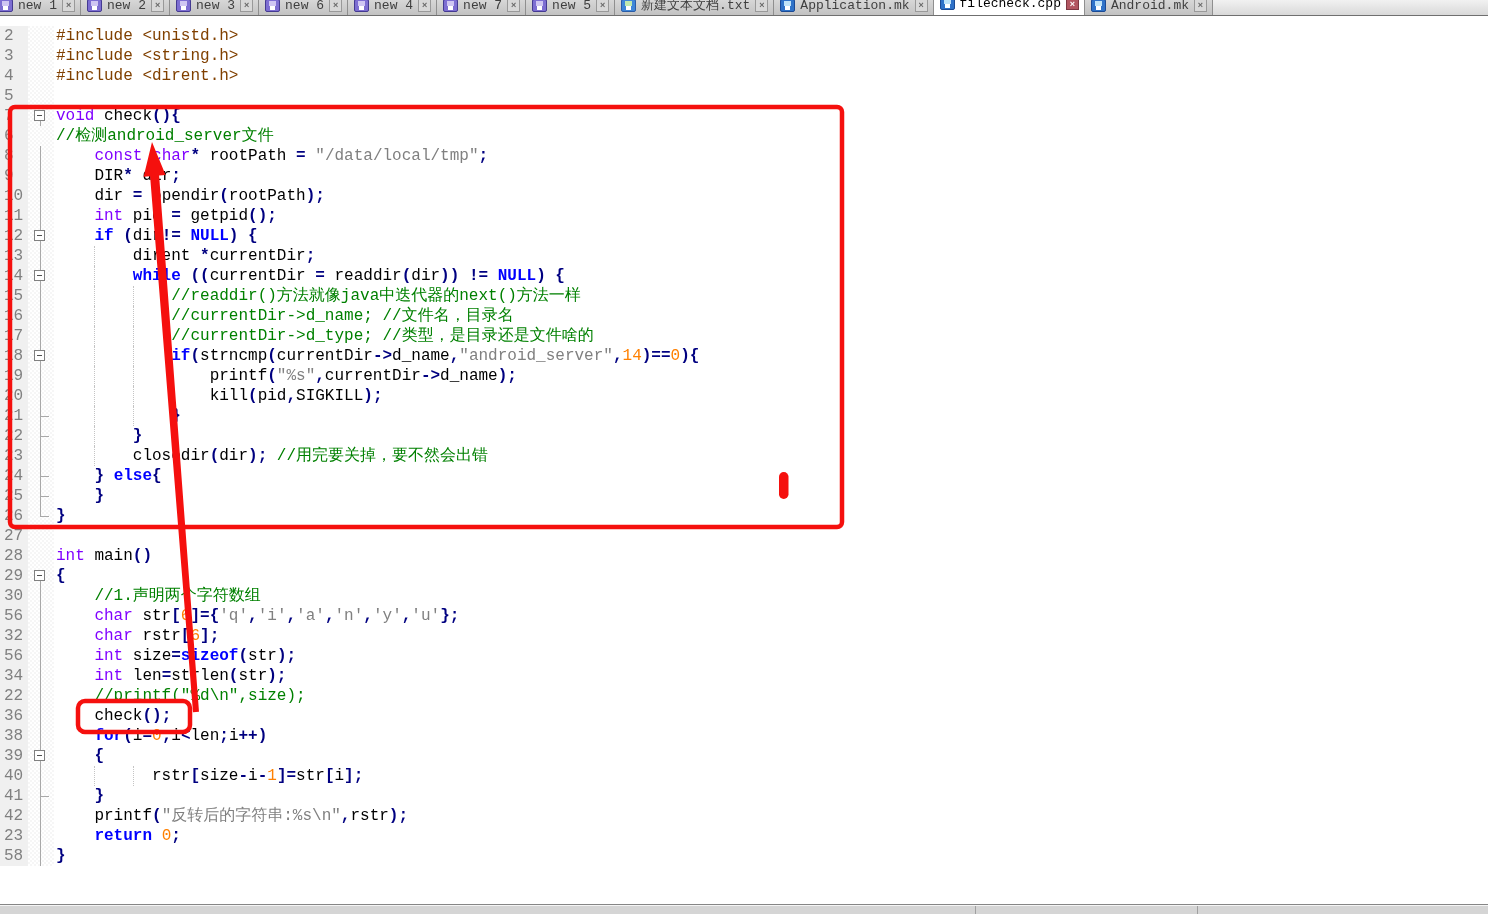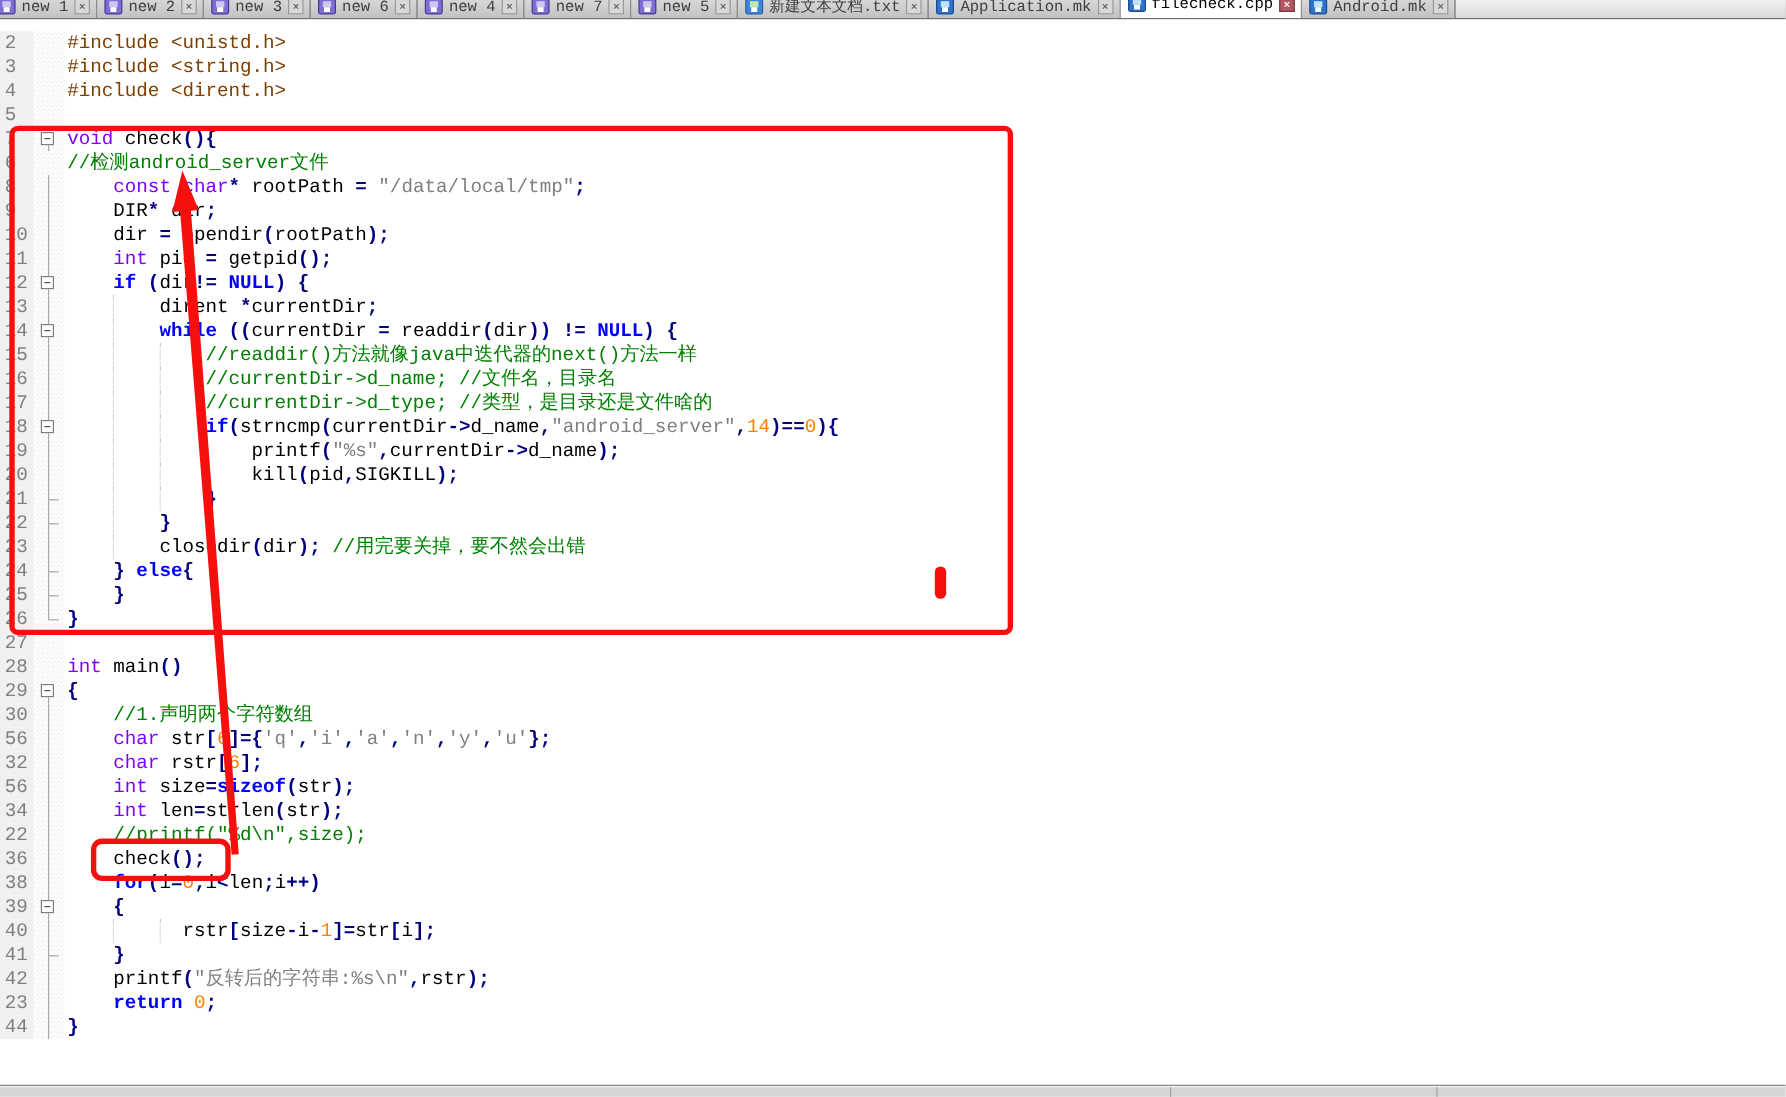--- a/index.html
+++ b/index.html
@@ -432,21 +432,21 @@
           <div class="code-line"><span class="tok-id">    printf</span><span class="tok-op">(</span><span class="tok-str">"反转后的字符串:%s\n"</span><span class="tok-op">,</span><span class="tok-id">rstr</span><span class="tok-op">);</span></div>
         </div>
         <div class="line">
           <div class="gutter-num">23</div>
           <div class="fold-cell">
             <div class="fv" style="top: 0px; bottom: 0px;"></div>
           </div>
           <div class="code-line"><span class="tok-id">    </span><span class="tok-instr">return</span><span class="tok-id"> </span><span class="tok-num">0</span><span class="tok-op">;</span></div>
         </div>
         <div class="line">
-          <div class="gutter-num">44</div>
+          <div class="gutter-num">58</div>
           <div class="fold-cell">
             <div class="fv" style="top: 0px; bottom: 0px;"></div>
           </div>
           <div class="code-line"><span class="tok-op">}</span></div>
         </div>
       </div>
   </div>
 
   <div class="status-bar">
     <div class="sb-sep" style="left:975px"></div>

